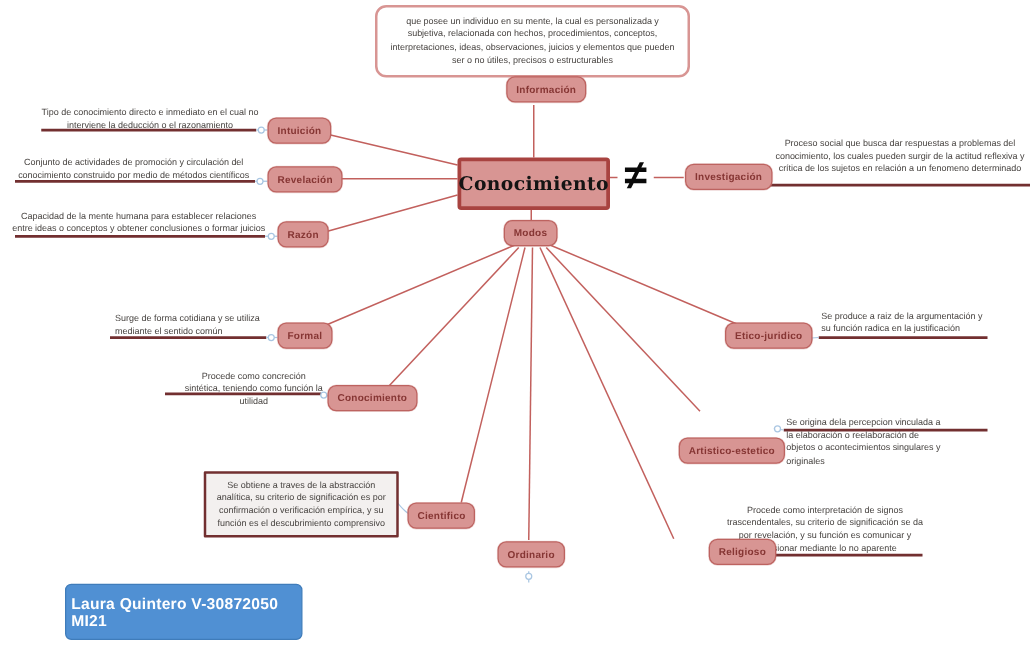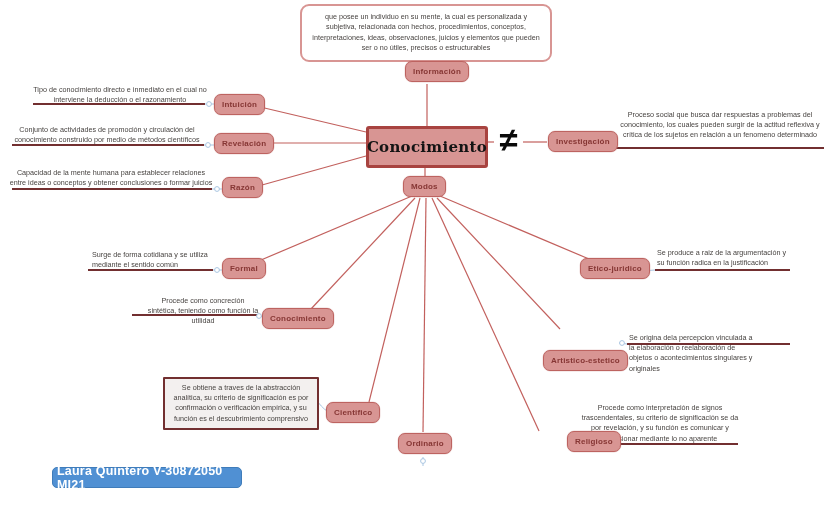--- a/index.html
+++ b/index.html
@@ -39,21 +39,21 @@
   .framed.gray{background:#f3f0ef;}
   .rounded-info{
     position:absolute;z-index:1;left:300px;top:4px;width:232px;
     border:2px solid #d89593;border-radius:9px;background:#fff;
     padding:6px 8px;font-size:7.2px;line-height:1.45;color:#474340;text-align:center;
   }
   .badge{
     position:absolute;z-index:2;left:52px;top:467px;width:180px;height:17px;
     background:#5090d3;border:1.5px solid #3f7cba;border-radius:5px;
     color:#ffffff;font-size:12.5px;font-weight:600;letter-spacing:.2px;
-    display:flex;align-items:center;justify-content:center;padding:1px 4px;
+    display:flex;align-items:center;justify-content:center;padding:13px 4px;
   }
 </style>
 </head>
 <body>
 
 <div class="canvas">
 
   <svg class="wires" width="827" height="517" viewBox="0 0 827 517">
 
     <g stroke="#c2605d" stroke-width="1.2">

